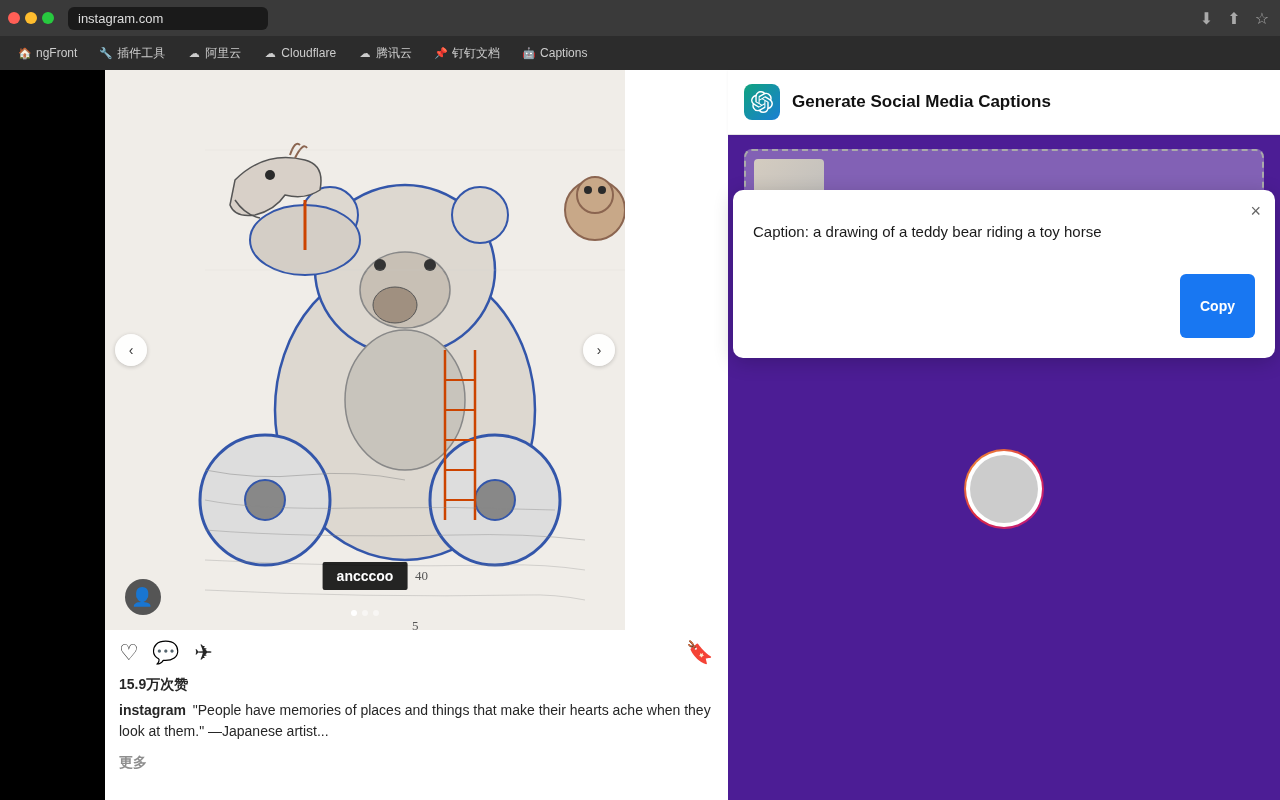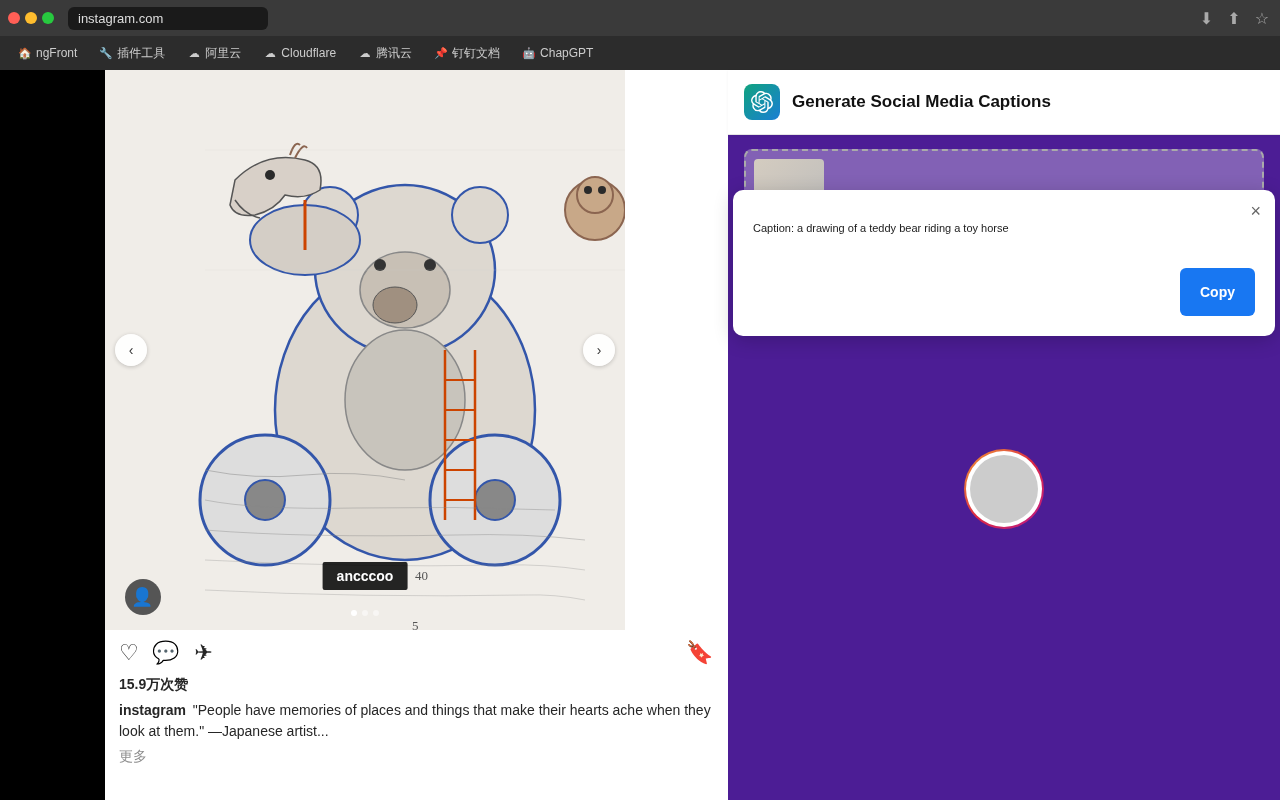--- a/index.html
+++ b/index.html
@@ -209,22 +209,23 @@
       color: #262626;
       line-height: 1.5;
     }
     .caption-username {
       font-weight: 700;
       margin-right: 3px;
     }
     .more-link {
       color: #8e8e8e;
       cursor: pointer;
-      margin-top: 2px;
+      margin-top: 8px;
       font-size: 14px;
+      font-weight: bold;
     }
 
     
     .chatgpt-panel {
       width: 552px;
       background: #4c1d95;
       display: flex;
       flex-direction: column;
       height: 100%;
       position: relative;
@@ -296,33 +297,33 @@
     .modal-close {
       position: absolute;
       top: 12px;
       right: 14px;
       font-size: 18px;
       color: #666;
       cursor: pointer;
       line-height: 1;
     }
     .caption-text {
-      font-size: 11px;
+      font-size: 15px;
       color: #1a1a1a;
       line-height: 1.6;
       padding: 10px 0 30px;
     }
     .copy-btn {
       display: block;
       margin-left: auto;
       background: #1877f2;
       color: #fff;
       border: none;
       border-radius: 6px;
-      padding: 16px 20px;
+      padding: 24px 20px;
       font-size: 14px;
       font-weight: 600;
       cursor: pointer;
     }
 
     
     .profile-circle {
       width: 80px; height: 80px;
       border-radius: 50%;
       border: 2px solid transparent;
@@ -376,21 +377,21 @@
     <div class="bookmark-item">
       <span class="bookmark-icon">☁</span>
       <span>腾讯云</span>
     </div>
     <div class="bookmark-item">
       <span class="bookmark-icon">📌</span>
       <span>钉钉文档</span>
     </div>
     <div class="bookmark-item">
       <span class="bookmark-icon">🤖</span>
-      <span>ChapGPT</span>
+      <span>Captions</span>
     </div>
   </div>
 </div>
 
 <div class="main-area">
 
   <div class="left-sidebar"></div>
 
   <div class="instagram-area">
 

